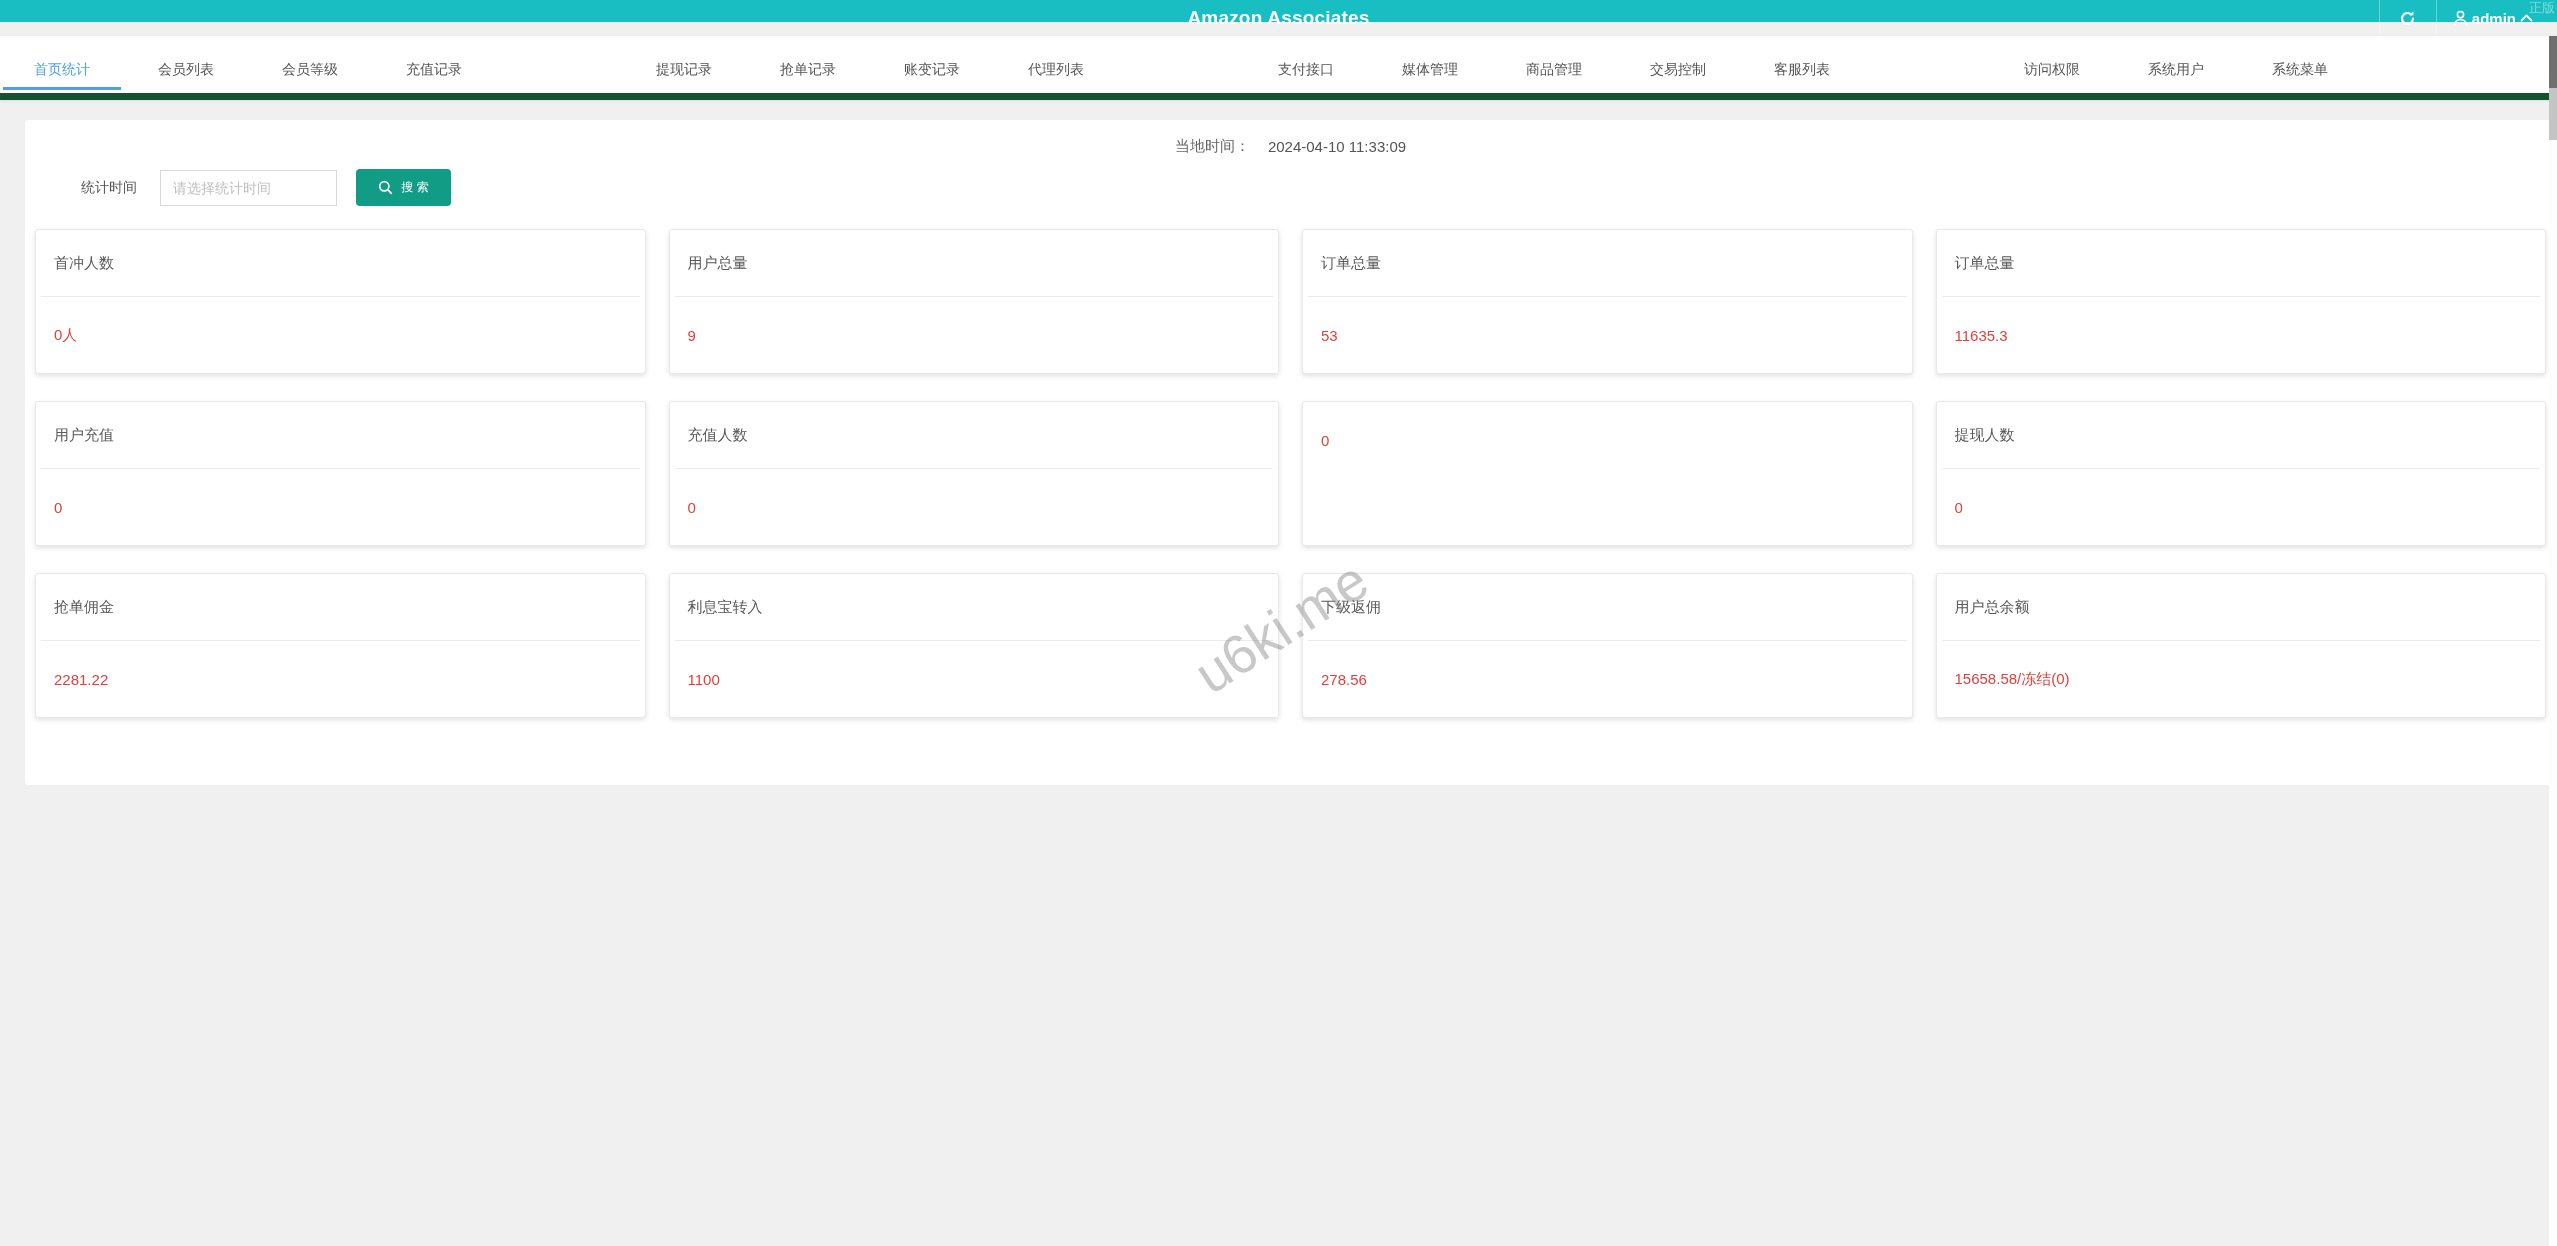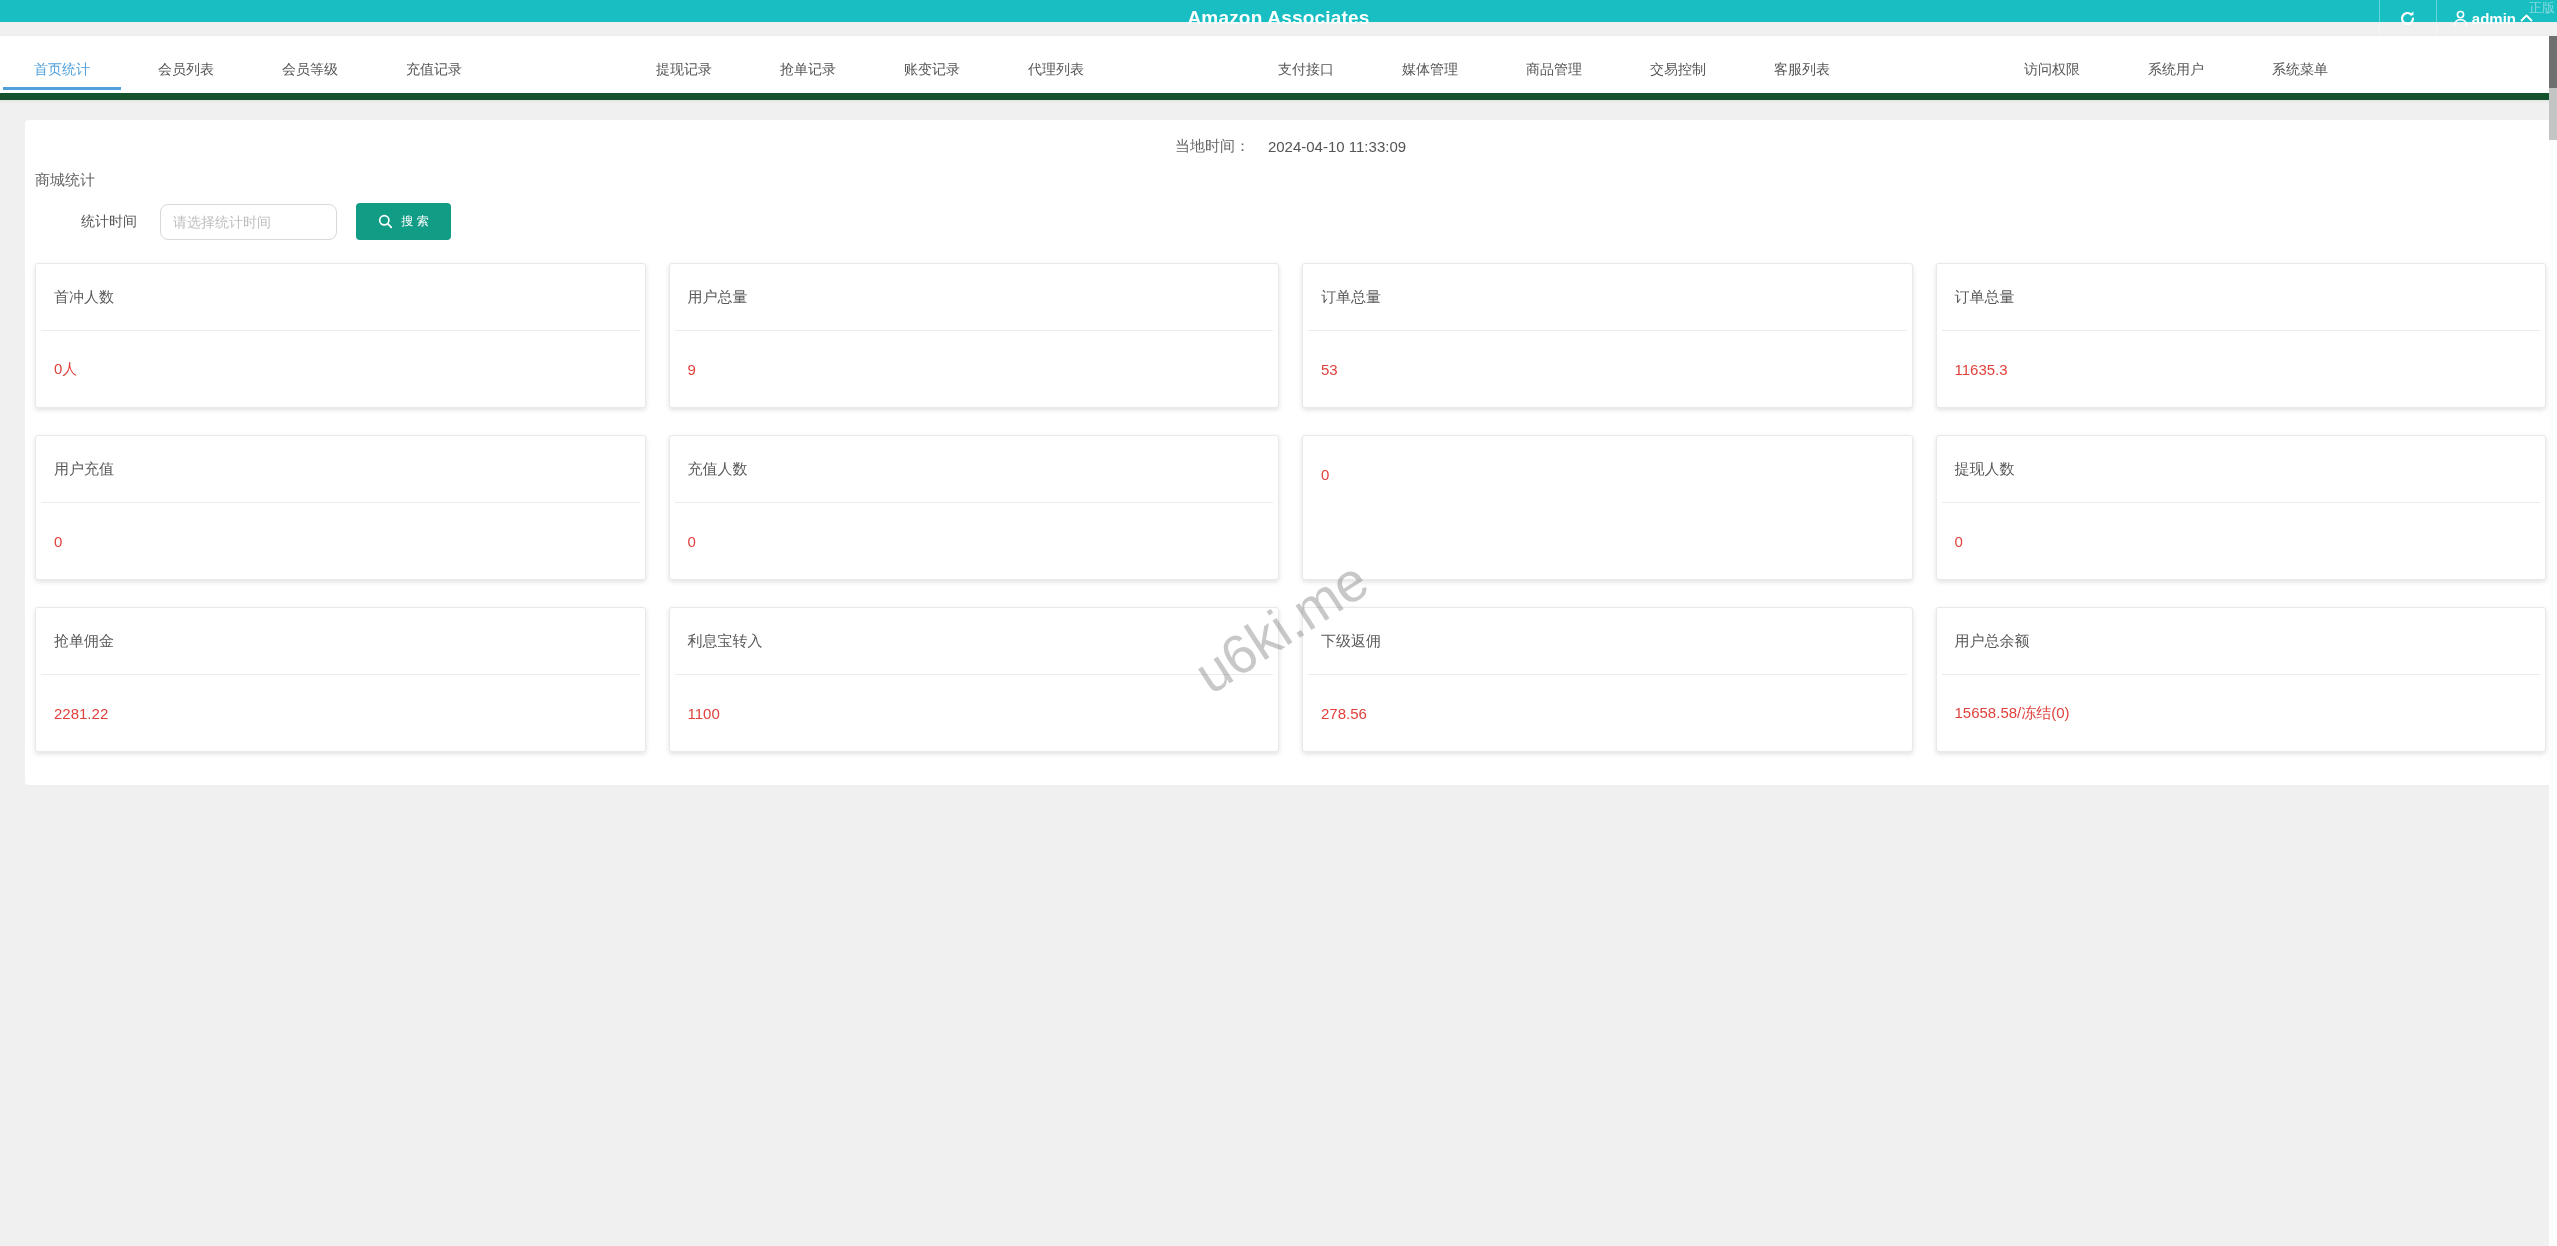--- a/index.html
+++ b/index.html
@@ -28,21 +28,21 @@
 
   
   .panel{position:absolute;left:25px;top:120px;width:2531px;height:665px;background:#ffffff;border-radius:4px;box-sizing:border-box;
     padding:16px 10px 35px 10px;}
   .time-row{display:flex;justify-content:center;align-items:center;font-size:15px;color:#666;height:20px;}
   .time-row .time-value{margin-left:18px;color:#555;}
   .section-title{margin-top:14px;font-size:15px;color:#666;height:20px;line-height:20px;}
 
   .form-row{margin-top:13px;display:flex;align-items:center;height:37px;}
   .form-label{width:102px;text-align:right;font-size:14px;color:#555;margin-right:23px;}
-  .date-input{width:177px;height:36px;box-sizing:border-box;border:1px solid #d9d9d9;border-radius:8px;
+  .date-input{width:177px;height:36px;box-sizing:border-box;border:1px solid #d9d9d9;border-radius:0;
     padding:0 12px;font-size:14px;color:#333;background:#fff;font-family:inherit;}
   .date-input::placeholder{color:#bfbfbf;}
   .search-btn{margin-left:19px;width:95px;height:37px;border:none;border-radius:4px;background:#119c86;color:#fff;
     display:flex;align-items:center;justify-content:center;gap:8px;font-size:12px;cursor:pointer;font-family:inherit;}
 
   
   .cards{margin-top:23px;display:grid;grid-template-columns:repeat(4,1fr);column-gap:23px;row-gap:27px;}
   .card{background:#fff;border:1px solid #e9e9e9;border-radius:3px;box-shadow:0 2px 5px rgba(0,0,0,.12);height:145px;box-sizing:border-box;}
   .card-head{margin:0 5px;height:66px;display:flex;align-items:center;padding:0 13px;
     border-bottom:1px solid #ebebeb;font-size:15px;color:#595959;}
@@ -117,21 +117,20 @@
     <div class="tab">系统菜单</div>
   </div>
 
   <div class="panel">
 
     <div class="time-row">
       <span>当地时间：</span>
       <span class="time-value">2024-04-10 11:33:09</span>
     </div>
 
-    <div class="section-title">商城统计</div>
 
     <div class="form-row">
       <div class="form-label">统计时间</div>
       <input class="date-input" type="text" placeholder="请选择统计时间" style="">
       <button class="search-btn">
         <span>
           <svg width="15" height="15" viewBox="0 0 15 15">
             <circle cx="6.3" cy="6.3" r="4.6" fill="none" stroke="#ffffff" stroke-width="1.7"></circle>
             <line x1="9.9" y1="9.9" x2="13.3" y2="13.3" stroke="#ffffff" stroke-width="1.7" stroke-linecap="round"></line>
           </svg>

